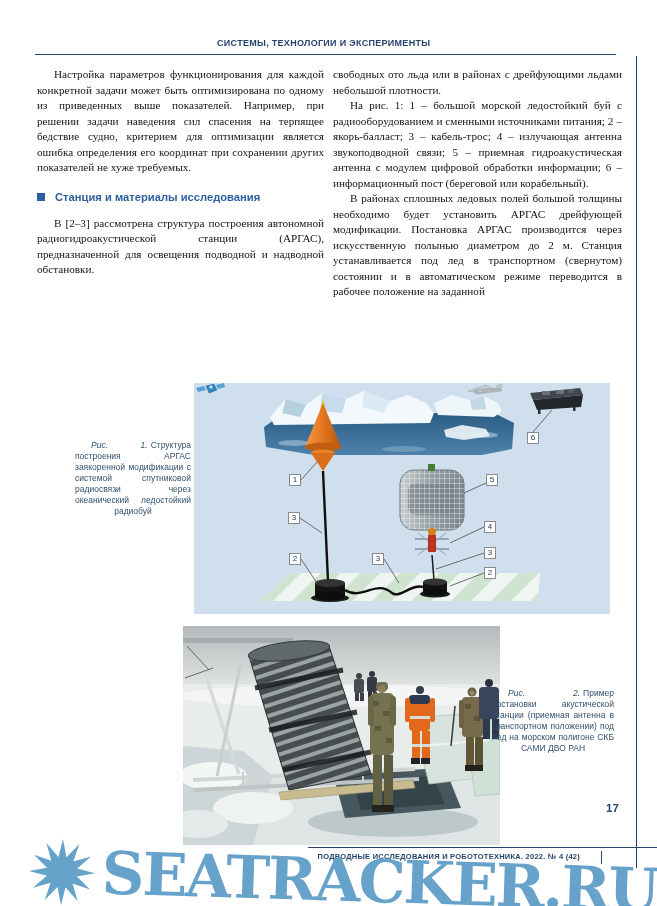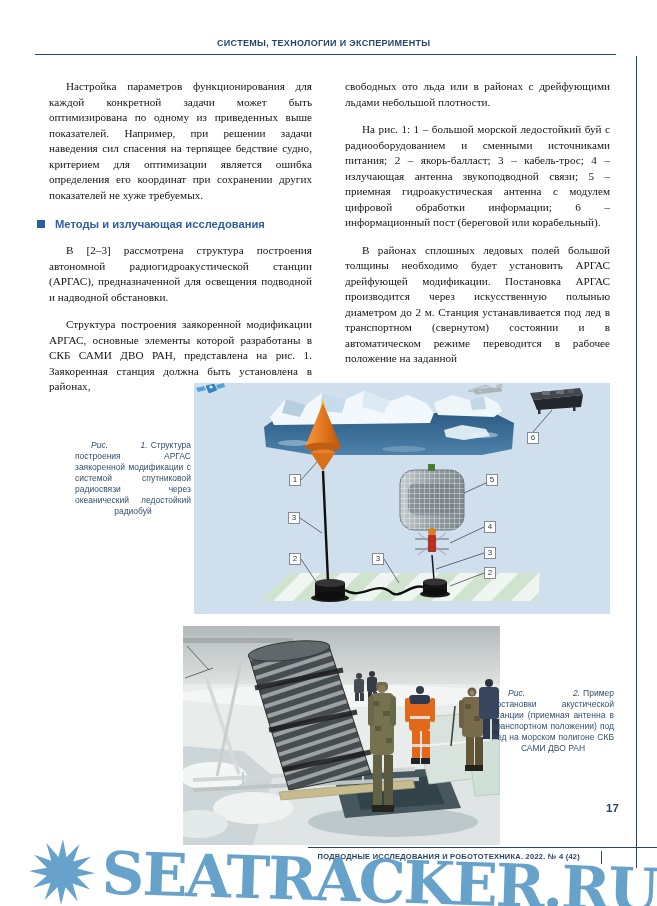--- a/index.html
+++ b/index.html
@@ -15,21 +15,21 @@
     color:#26456b; text-align:left;
   }
   .header-rule { position:absolute; top:54px; left:35px; width:581px; height:1px; background:#26456b; }
   .right-rule  { position:absolute; top:56px; left:636px; width:1px; height:812px; background:#26456b; }
 
   
   .col { position:absolute; top:67px; width:287px; font-size:11.2px; line-height:15.5px;
          color:#141414; text-align:justify; }
   .col-left  { left:37px; }
   .col-right { left:333px; width:289px; }
-  .col p { margin:12px; text-indent:17px; }
+  .col p { margin:0; text-indent:17px; }
   .col p.no-indent { text-indent:0; }
 
   .section-heading {
     margin:15px 0 13px 0; font:bold 11.2px "Liberation Sans", sans-serif;
     color:#2e5f9e; display:flex; align-items:center; text-indent:0;
   }
   .section-heading .bullet {
     width:8px; height:8px; background:#2e5f9e; margin-right:10px; flex:0 0 auto;
   }
 
@@ -83,24 +83,23 @@
 <div class="page">
 
   <div class="running-head">СИСТЕМЫ, ТЕХНОЛОГИИ И ЭКСПЕРИМЕНТЫ</div>
   <div class="header-rule"></div>
   <div class="right-rule"></div>
 
   <div class="col col-left">
     <p>Настройка параметров функционирования для каждой конкретной задачи может быть оптимизирована по одному из приведенных выше показателей. Например, при решении задачи наведения сил спасения на терпящее бедствие судно, критерием для оптимизации является ошибка определения его координат при сохранении других показателей не хуже требуемых.</p>
     <div class="section-heading">
       <span class="bullet"></span>
-      <span>Методы и излучающая исследования</span>
+      <span>Станция и материалы исследования</span>
     </div>
     <p>В [2–3] рассмотрена структура построения автономной радиогидроакустической станции (АРГАС), предназначенной для освещения подводной и надводной обстановки.</p>
-    <p>Структура построения заякоренной модификации АРГАС, основные элементы которой разработаны в СКБ САМИ ДВО РАН, представлена на рис. 1. Заякоренная станция должна быть установлена в районах,</p>
   </div>
 
   <div class="col col-right">
     <p class="no-indent">свободных ото льда или в районах с дрейфующими льдами небольшой плотности.</p>
     <p>На рис. 1: 1 – большой морской ледостойкий буй с радиооборудованием и сменными источниками питания; 2 – якорь-балласт; 3 – кабель-трос; 4 – излучающая антенна звукоподводной связи; 5 – приемная гидроакустическая антенна с модулем цифровой обработки информации; 6 – информационный пост (береговой или корабельный).</p>
     <p>В районах сплошных ледовых полей большой толщины необходимо будет установить АРГАС дрейфующей модификации. Постановка АРГАС производится через искусственную полынью диаметром до 2 м. Станция устанавливается под лед в транспортном (свернутом) состоянии и в автоматическом режиме переводится в рабочее положение на заданной</p>
   </div>
 
   <div class="figure1">
     <svg width="416" height="231" viewBox="0 0 416 231">

